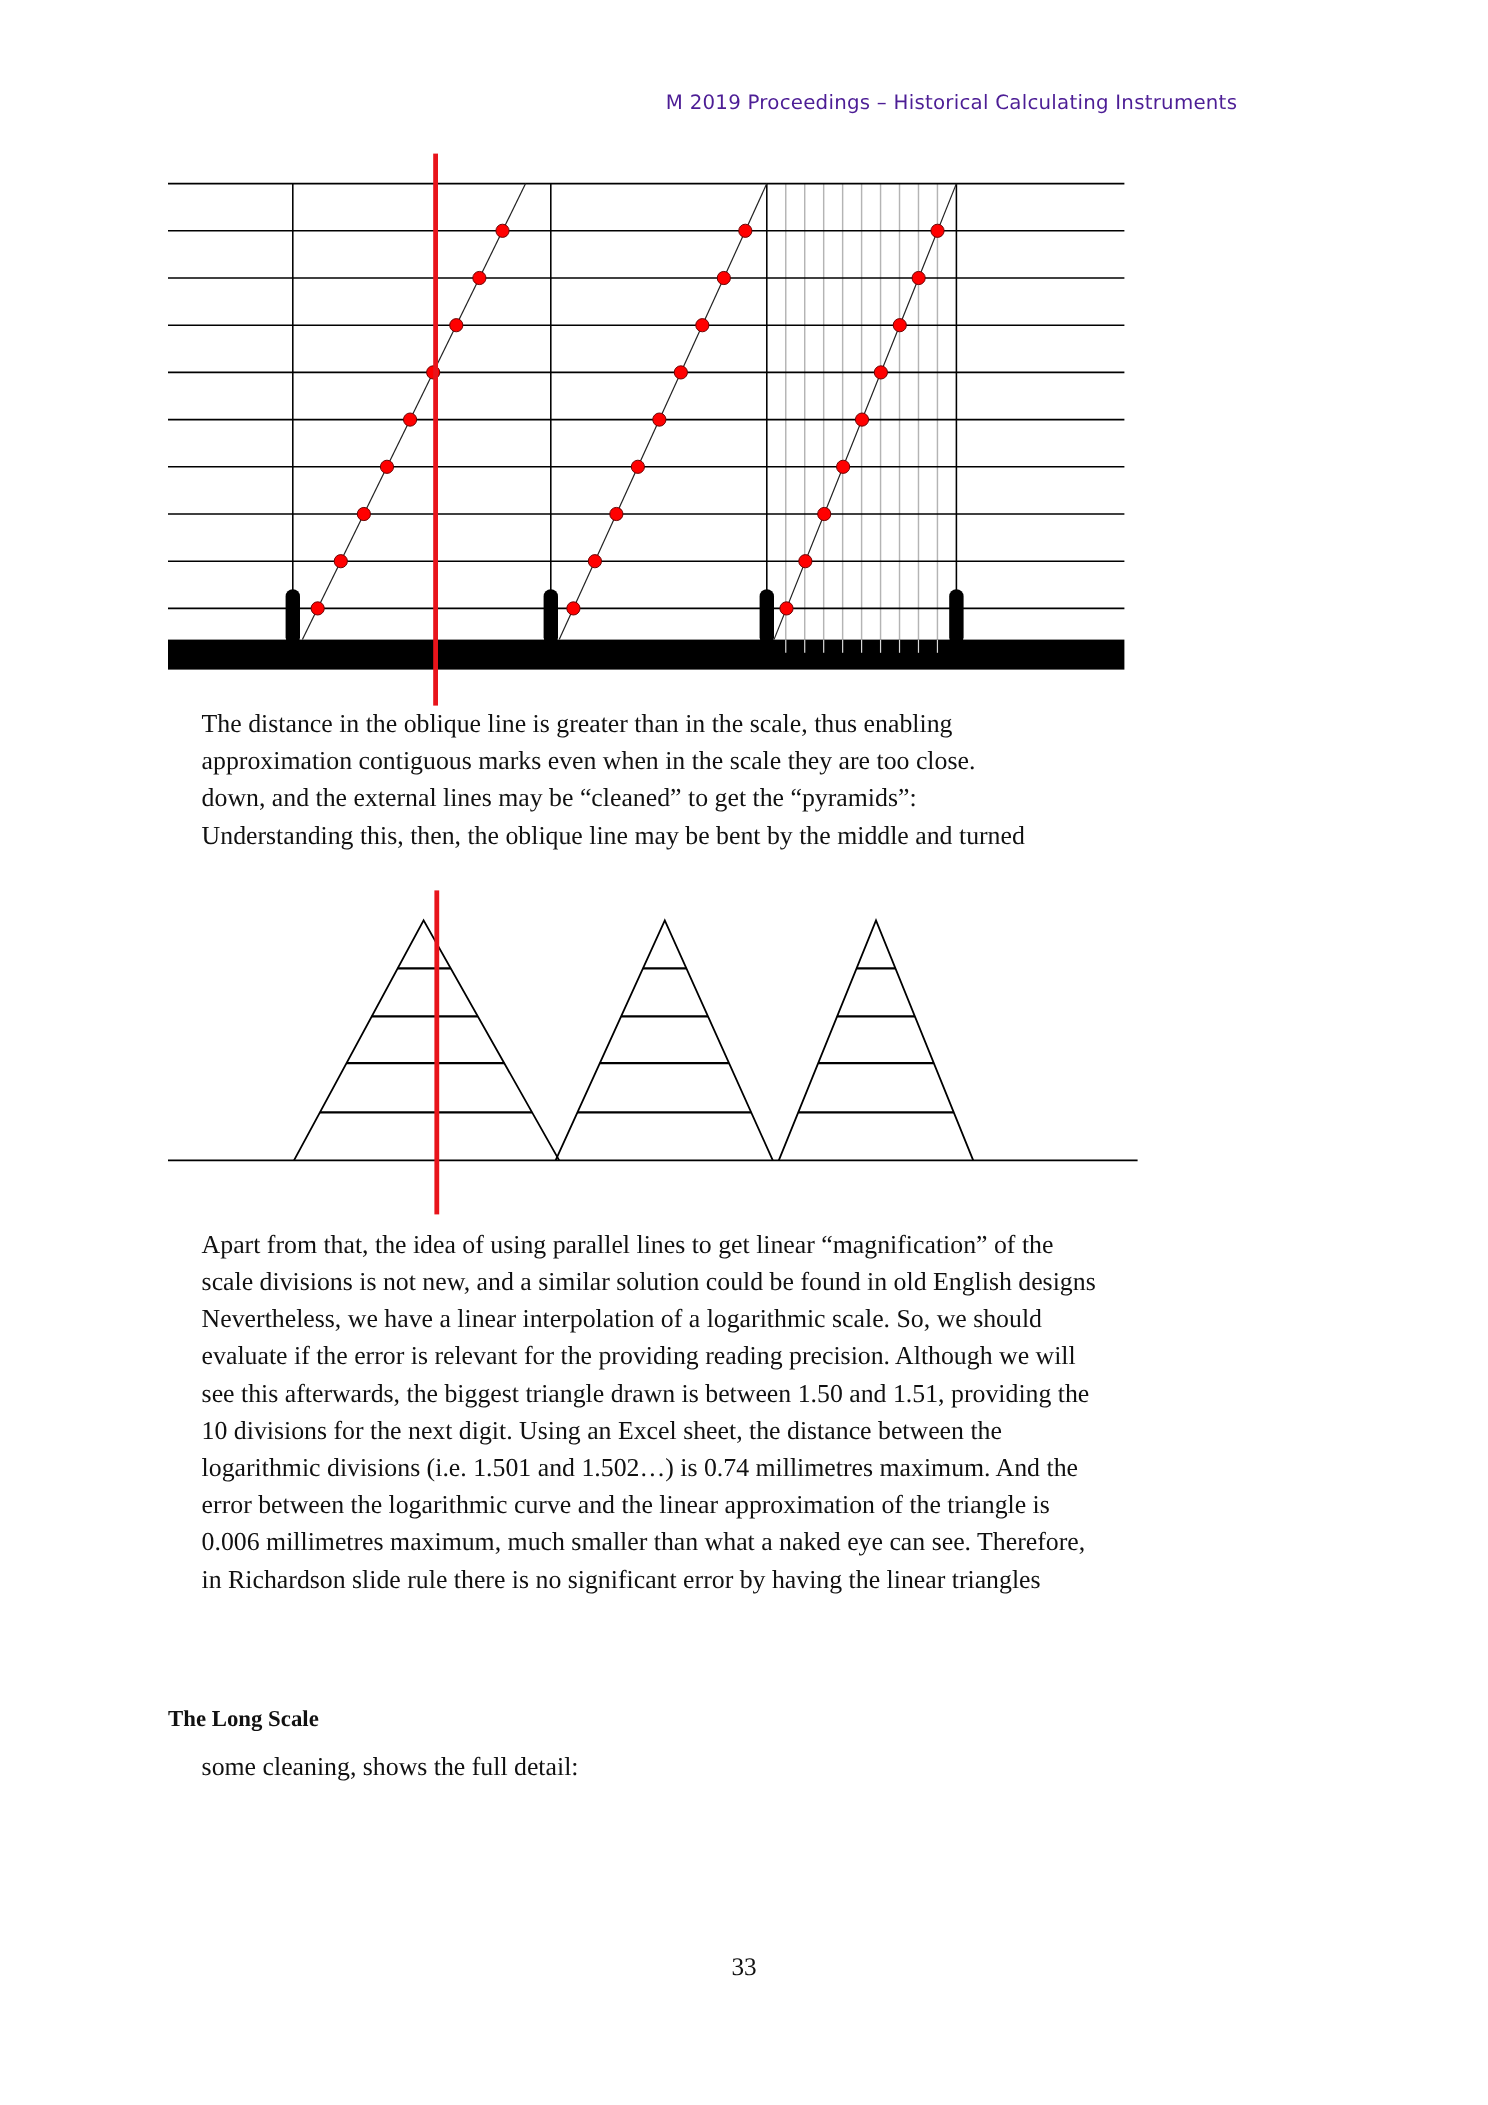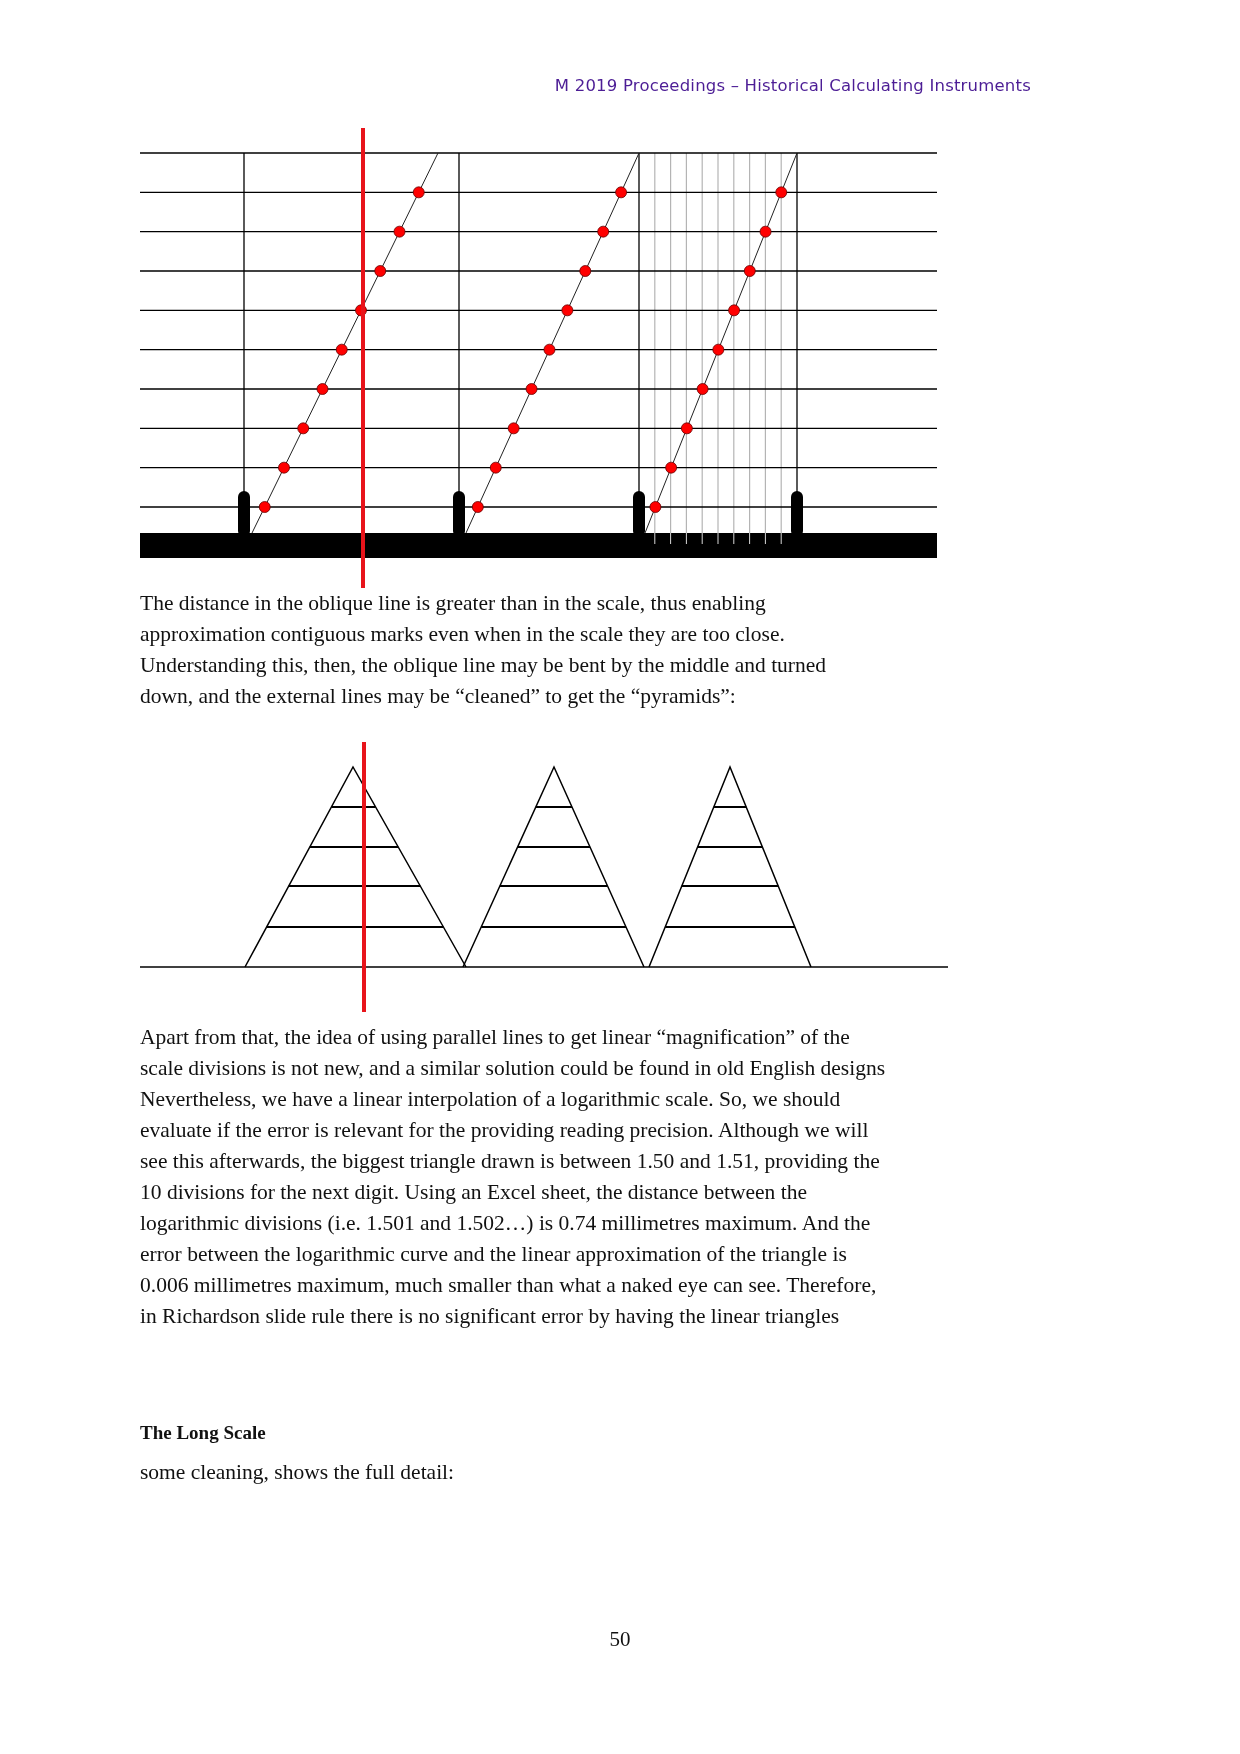--- a/index.html
+++ b/index.html
@@ -8,21 +8,21 @@
     position: absolute; left: 0; top: 76px; width: 1031px; text-align: right;
     font-family: "DejaVu Sans", sans-serif; font-size: 16.5px; color: #4c1d95;
     letter-spacing: 0.2px;
   }
   svg.fig { position: absolute; left: 0; top: 0; }
   .para {
     position: absolute; left: 140px; width: 900px;
     font-family: "Liberation Serif", "DejaVu Serif", serif;
     font-size: 21.5px; line-height: 31px; color: #111;
   }
-  .para div { white-space: nowrap; }
+  .para div { white-space: nowrap; margin-left: 28px; }
   .heading {
     position: absolute; left: 140px; top: 1422px;
     font-family: "Liberation Serif", "DejaVu Serif", serif;
     font-size: 19px; font-weight: bold; color: #111;
   }
   .pagenum {
     position: absolute; left: 0; width: 1240px; top: 1627px; text-align: center;
     font-family: "Liberation Serif", "DejaVu Serif", serif; font-size: 21px; color: #111;
   }
 </style>
@@ -98,22 +98,22 @@
     <ellipse cx="734.0666666666667" cy="310.3333333333333" rx="5.5" ry="5.5" fill="#ff0000" stroke="#600" stroke-width="0.8"></ellipse>
     <ellipse cx="749.8" cy="271" rx="5.5" ry="5.5" fill="#ff0000" stroke="#600" stroke-width="0.8"></ellipse>
     <ellipse cx="765.5333333333333" cy="231.66666666666663" rx="5.5" ry="5.5" fill="#ff0000" stroke="#600" stroke-width="0.8"></ellipse>
     <ellipse cx="781.2666666666667" cy="192.33333333333331" rx="5.5" ry="5.5" fill="#ff0000" stroke="#600" stroke-width="0.8"></ellipse>
     <rect x="361" y="128" width="4" height="460" fill="#e8141b"></rect>
   </svg>
 
 <div class="para" style="top:588px;">
   <div>The distance in the oblique line is greater than in the scale, thus enabling</div>
   <div>approximation contiguous marks even when in the scale they are too close.</div>
+  <div>down, and the external lines may be “cleaned” to get the “pyramids”:</div>
   <div>Understanding this, then, the oblique line may be bent by the middle and turned</div>
-  <div>down, and the external lines may be “cleaned” to get the “pyramids”:</div>
 </div>
 
 <svg class="fig" id="fig-pyramids" width="1240" height="1030" viewBox="0 0 1240 1030">
     <line x1="140" y1="967" x2="948" y2="967" stroke="#000000" stroke-width="1.5"></line>
     <polyline points="245,967 353,767 466,967" fill="none" stroke="#000000" stroke-width="1.5"></polyline>
     <line x1="331.4" y1="807" x2="375.6" y2="807" stroke="#000000" stroke-width="1.8"></line>
     <line x1="309.8" y1="847" x2="398.2" y2="847" stroke="#000000" stroke-width="1.8"></line>
     <line x1="288.74" y1="886" x2="420.235" y2="886" stroke="#000000" stroke-width="1.8"></line>
     <line x1="266.6" y1="927" x2="443.4" y2="927" stroke="#000000" stroke-width="1.8"></line>
     <polyline points="463,967 554,767 644,967" fill="none" stroke="#000000" stroke-width="1.5"></polyline>
@@ -141,13 +141,13 @@
   <div>0.006 millimetres maximum, much smaller than what a naked eye can see. Therefore,</div>
   <div>in Richardson slide rule there is no significant error by having the linear triangles</div>
 </div>
 
 <div class="heading">The Long Scale</div>
 
 <div class="para" style="top:1457px;">
   <div>some cleaning, shows the full detail:</div>
 </div>
 
-<div class="pagenum">50</div>
+<div class="pagenum">33</div>
 
 </body></html>

